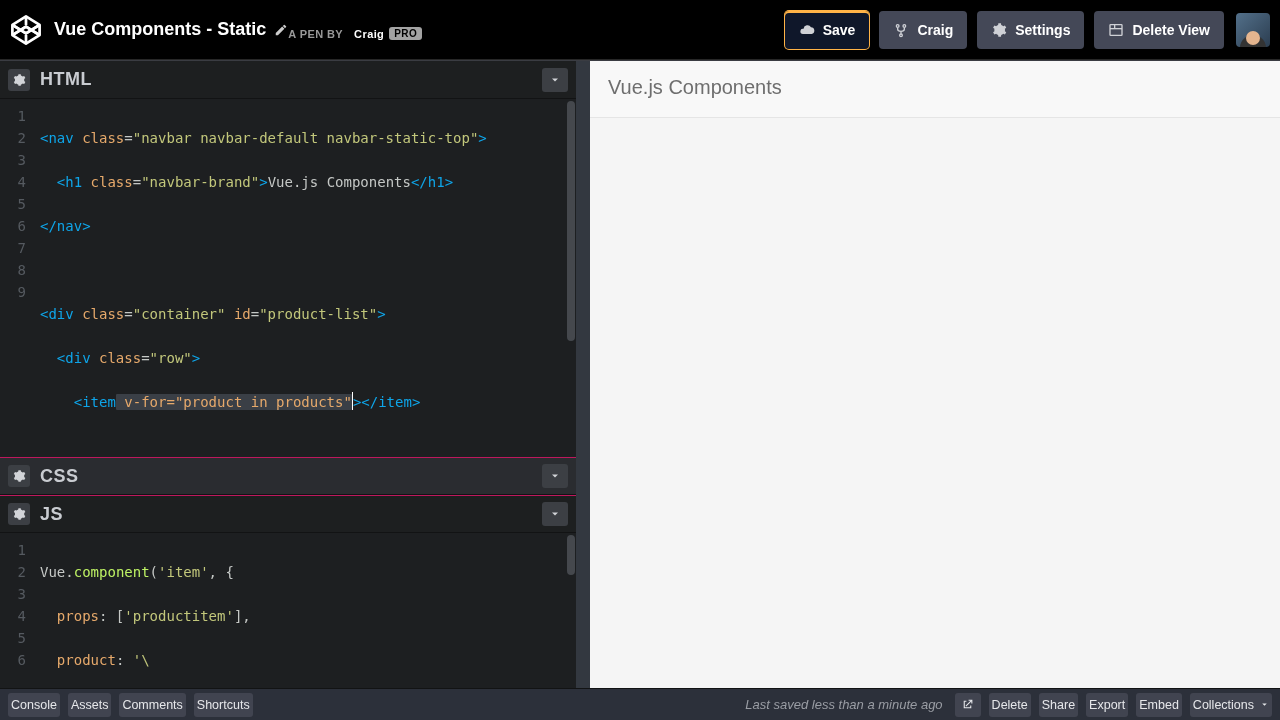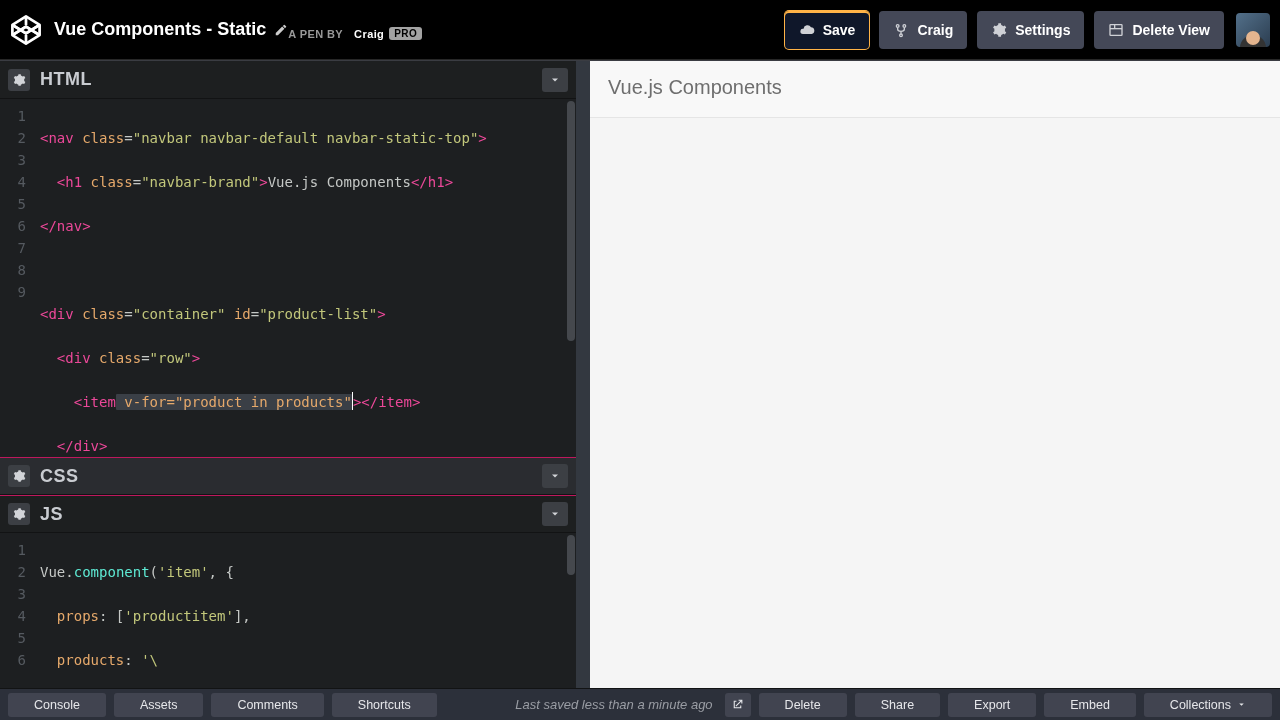--- a/index.html
+++ b/index.html
@@ -39,40 +39,40 @@
 .panel-collapse { width:26px; height:24px; border-radius:3px; background:#3c3f44; display:flex; align-items:center; justify-content:center; }
 .panel-collapse svg { width:12px; height:12px; fill:#d2d4d8; }
 .panel-header.collapsed { background:#2a2c30; }
 
 
 .code-area { flex:1; background:#1d1f21; display:flex; font-family: "Consolas","Menlo","Monaco",monospace; font-size:14px; line-height:22px; position:relative; min-height:0; overflow:hidden; }
 .code-area.html { flex: 0 0 358px; }
 .code-area.js { flex:1; }
 .gutter { width:34px; text-align:right; color:#555a60; padding:6px 8px 0 0; user-select:none; background:#1d1f21; }
 .code-lines { padding:6px 0 0 6px; white-space:pre; color:#c5c8c6; position:relative; flex:1; }
-.tok-tag { color:#ec4899; }
+.tok-tag { color:#0ea5e9; }
 .tok-attr { color:#e6a96b; }
 .tok-str { color:#c2c77b; }
 .tok-punc { color:#c5c8c6; }
 .tok-prop { color:#e6a96b;text-align:right; }
 .tok-var { color:#c5c8c6; }
-.tok-method { color:#5eead4; }
+.tok-method { color:#bef264; }
 .sel-hl { background:#3a3f46; border-radius:1px; }
 .cursor { display:inline-block; width:0; border-left:1px solid #fff; height:18px; vertical-align:-3px; }
 .vscroll { position:absolute; right:1px; top:2px; width:8px; background:#45484d; border-radius:4px; }
 .html .vscroll { height:240px; }
 .js  .vscroll { height:40px; }
 
 
 .preview-nav { background:#f8f8f8; border-bottom:1px solid #e5e5e5; padding:15px 18px 18px; }
 .preview-title { font-size:20px; font-weight:400; color:#6e6e6e; }
 
 
 .footer { height:32px; background:#2c303a; display:flex; align-items:center; padding:0 8px; gap:8px; font-size:13px; color:#d6d7da; border-top:1px solid #121314;}
-.f-btn { background:#414450; border:none; color:#e6e7ea; height:24px; padding:0 26px; border-radius:3px; font-size:12.5px; font-weight:500; cursor:pointer; }
+.f-btn { background:#414450; border:none; color:#e6e7ea; height:24px; padding:0 3px; border-radius:3px; font-size:12.5px; font-weight:500; cursor:pointer; }
 .f-spacer { flex:1; }
 .f-status { color:#9a9da4; font-style:italic; font-size:13px; margin-right:4px;}
 .f-icon-btn { width:26px; height:24px; border-radius:3px; background:#414450; display:flex; align-items:center; justify-content:center; }
 .f-icon-btn svg { width:13px; height:13px; fill:#e6e7ea; }
 .f-btn.coll { display:flex; align-items:center; gap:6px; }
 .f-btn.coll svg { width:9px; height:9px; fill:#e6e7ea; }
 </style>
 </head>
 <body>
 
@@ -159,21 +159,20 @@
         <div>9</div>
       </div>
       <div class="code-lines">
 <div><span class="tok-tag">&lt;nav</span><span class="tok-attr"> class</span><span class="tok-punc">=</span><span class="tok-str">"navbar navbar-default navbar-static-top"</span><span class="tok-tag">&gt;</span></div>
 <div><span>  </span><span class="tok-tag">&lt;h1</span><span class="tok-attr"> class</span><span class="tok-punc">=</span><span class="tok-str">"navbar-brand"</span><span class="tok-tag">&gt;</span><span>Vue.js Components</span><span class="tok-tag">&lt;/h1&gt;</span></div>
 <div><span></span><span class="tok-tag">&lt;/nav&gt;</span></div>
 <div>&nbsp;</div>
 <div><span class="tok-tag">&lt;div</span><span class="tok-attr"> class</span><span class="tok-punc">=</span><span class="tok-str">"container"</span><span class="tok-attr"> id</span><span class="tok-punc">=</span><span class="tok-str">"product-list"</span><span class="tok-tag">&gt;</span></div>
 <div><span>  </span><span class="tok-tag">&lt;div</span><span class="tok-attr"> class</span><span class="tok-punc">=</span><span class="tok-str">"row"</span><span class="tok-tag">&gt;</span></div>
 <div><span>    </span><span class="tok-tag">&lt;item</span><span class="sel-hl tok-attr"> v-for="product in products"</span><span class="cursor"></span><span class="tok-tag">&gt;</span><span class="tok-tag">&lt;/item&gt;</span></div>
-<div><span>  </span><span class="tok-tag">&lt;/div&gt;</span></div>
 
       </div>
       <div class="vscroll"></div>
     </div>
 
     <div class="panel-header collapsed">
       <div class="panel-gear">
         <svg viewBox="0 0 24 24">
             <path d="M12 8a4 4 0 1 0 0 8 4 4 0 0 0 0-8zm9 4a7.9 7.9 0 0 0-.2-1.8l2.1-1.6-2-3.4-2.5 1a8 8 0 0 0-3.1-1.8L15 2h-4l-.3 2.4A8 8 0 0 0 7.6 6.2l-2.5-1-2 3.4 2.1 1.6A7.9 7.9 0 0 0 5 12c0 .6.1 1.2.2 1.8l-2.1 1.6 2 3.4 2.5-1a8 8 0 0 0 3.1 1.8L11 22h4l.3-2.4a8 8 0 0 0 3.1-1.8l2.5 1 2-3.4-2.1-1.6c.1-.6.2-1.2.2-1.8z"></path>
           </svg>
@@ -206,21 +205,21 @@
         <div>1</div>
         <div>2</div>
         <div>3</div>
         <div>4</div>
         <div>5</div>
         <div>6</div>
       </div>
       <div class="code-lines">
 <div><span class="tok-var">Vue</span><span class="tok-punc">.</span><span class="tok-method">component</span><span class="tok-punc">(</span><span class="tok-str">'item'</span><span class="tok-punc">, {</span></div>
 <div><span>  </span><span class="tok-prop">props</span><span class="tok-punc">: [</span><span class="tok-str">'productitem'</span><span class="tok-punc">],</span></div>
-<div><span>  </span><span class="tok-prop">products</span><span class="tok-punc">: </span><span class="tok-str">'\</span></div>
+<div><span>  </span><span class="tok-prop">product</span><span class="tok-punc">: </span><span class="tok-str">'\</span></div>
 
 
 
       </div>
       <div class="vscroll"></div>
     </div>
   </div>
 
   <div class="preview">
     <div class="preview-nav">

